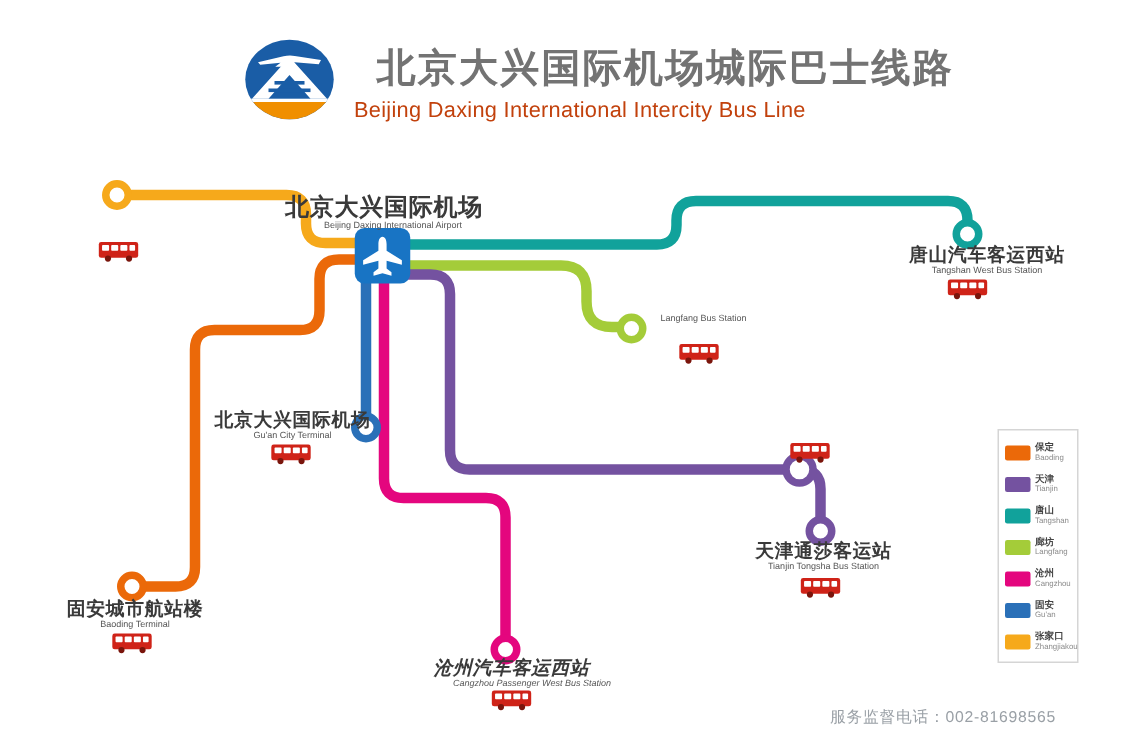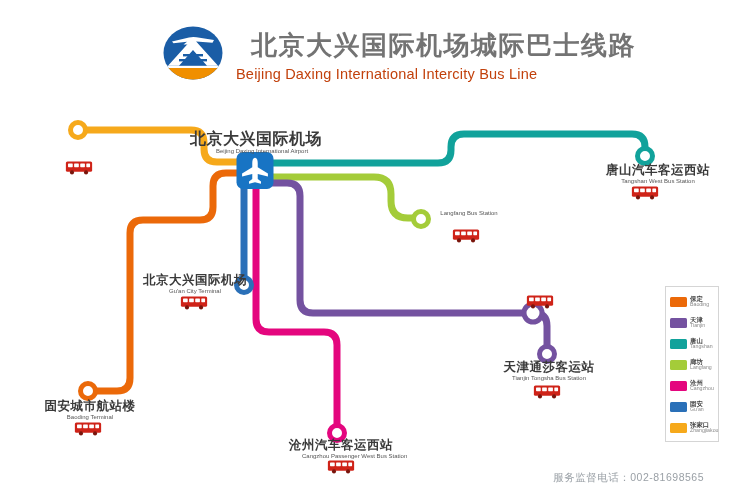--- a/index.html
+++ b/index.html
@@ -109,21 +109,21 @@
     <div class="en">Gu'an City Terminal</div>
   </div>
   <div class="st" style="left:484px;top:361px;width:130px;">
     <div class="cn">天津通莎客运站</div>
     <div class="en">Tianjin Tongsha Bus Station</div>
   </div>
   <div class="st" style="left:25px;top:400px;width:130px;">
     <div class="cn">固安城市航站楼</div>
     <div class="en">Baoding Terminal</div>
   </div>
-  <div class="st" style="left:276px;top:439px;width:130px;">
+  <div class="st" style="left:276px;top:439px;width:130px;font-style:italic;">
     <div class="cn">沧州汽车客运西站</div>
     <div class="en">Cangzhou Passenger West Bus Station</div>
   </div>
 
   <svg class="bus" style="left: 64px; top: 160px; color: rgb(207, 35, 24);" viewBox="0 0 32 16">
       <use href="#bussym"></use>
     </svg>
   <svg class="bus" style="left: 630px; top: 185px; color: rgb(207, 35, 24);" viewBox="0 0 32 16">
       <use href="#bussym"></use>
     </svg>

